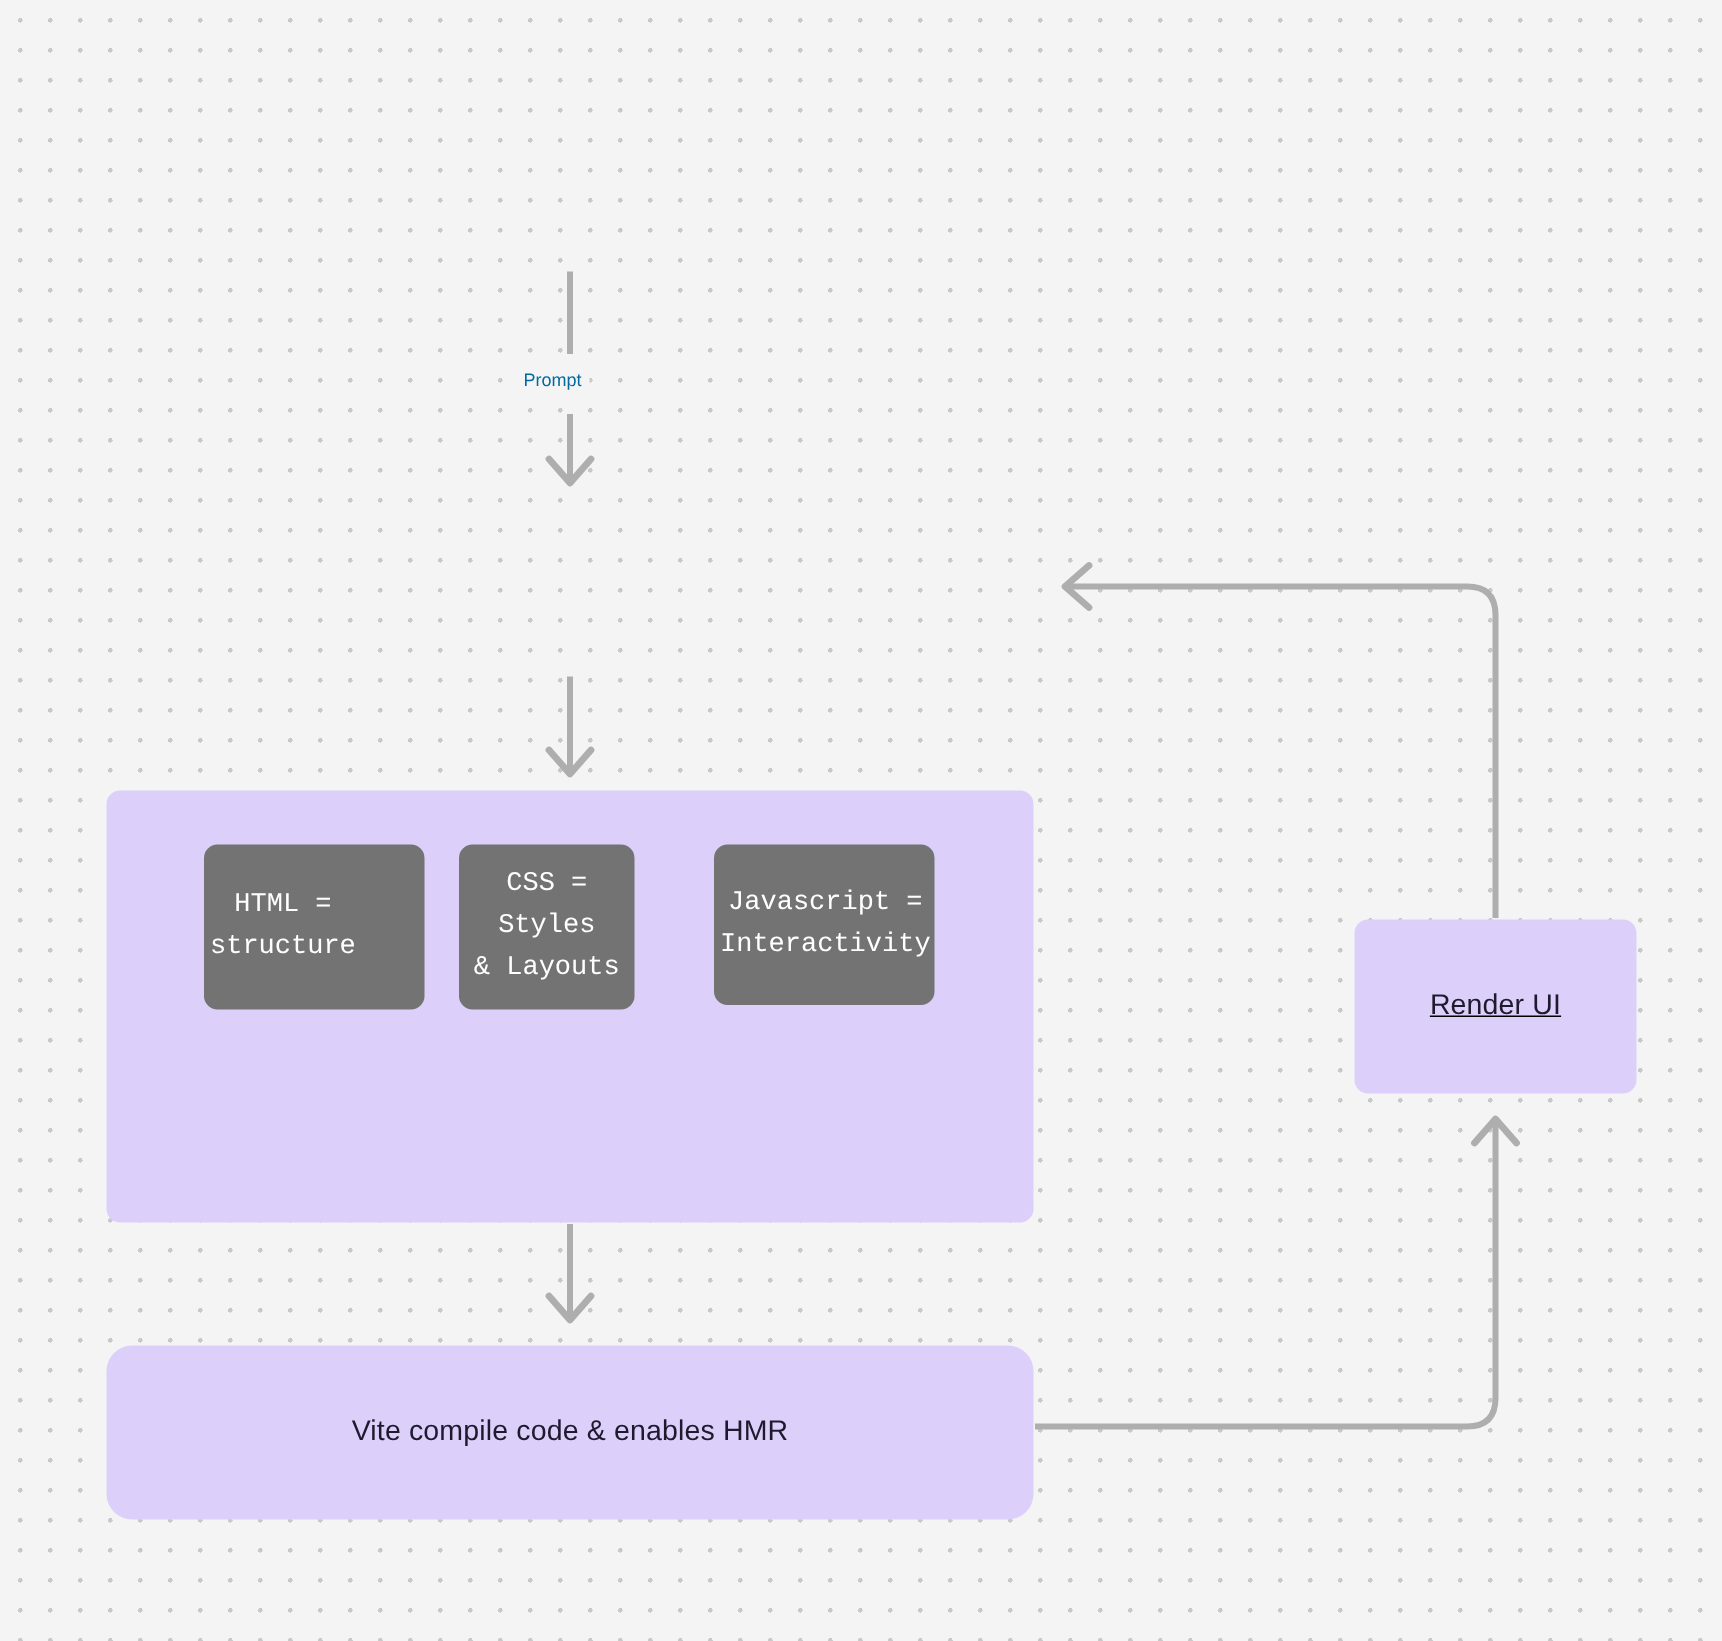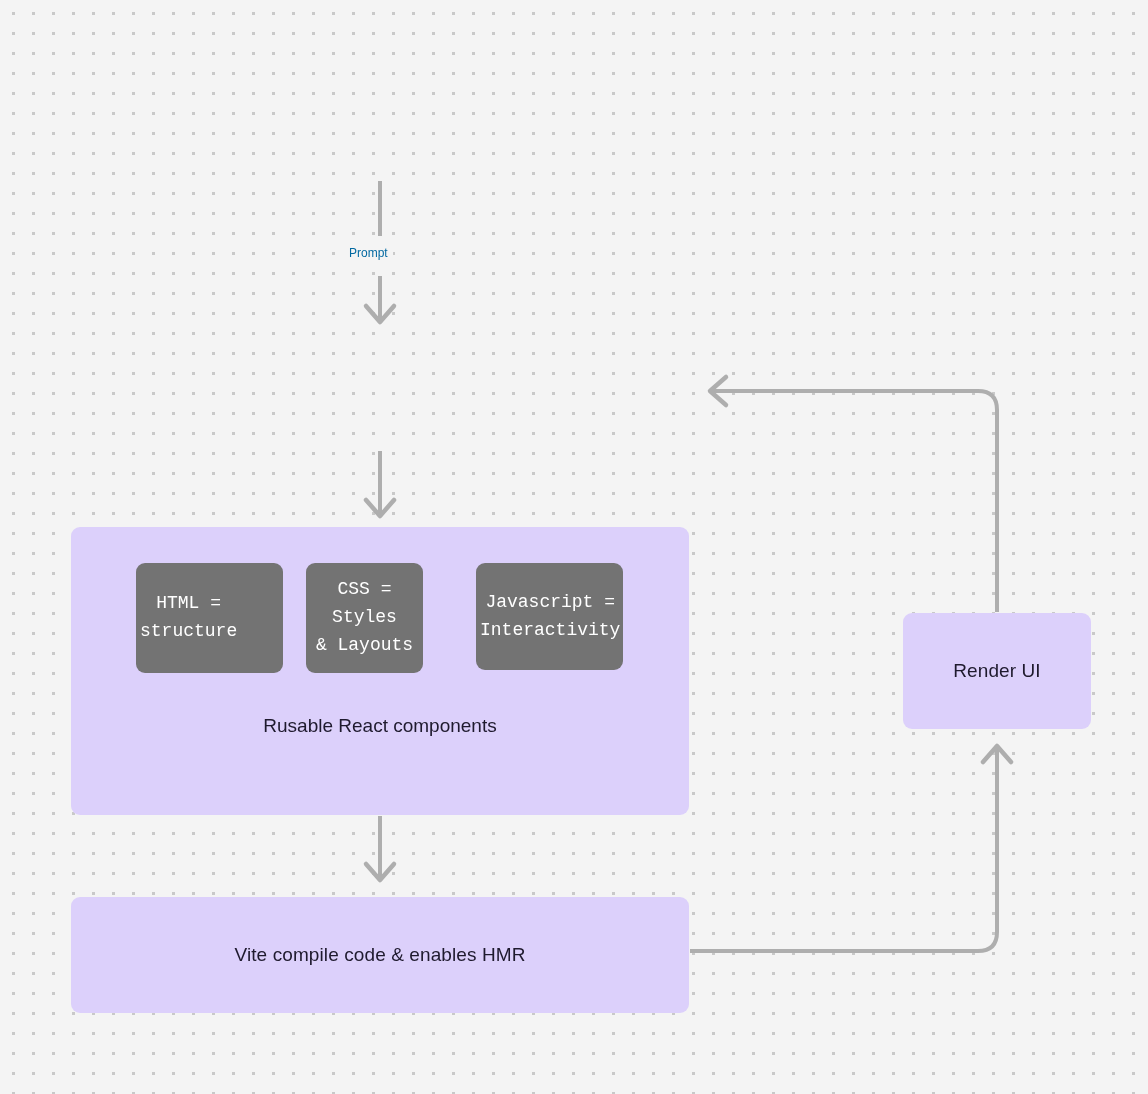--- a/index.html
+++ b/index.html
@@ -41,22 +41,22 @@
     letter-spacing: 0.1px;
     text-align: center;
     line-height: 1.3;
   }
 
   
   #node-user      { left: 71px;  top: 62px;  width: 618px; height: 118px; }
   #node-webapp    { left: 71px;  top: 333px; width: 618px; height: 117px; }
   #node-components{ left: 71px;  top: 527px; width: 618px; height: 288px;
                     display: block; }
-  #node-vite      { left: 71px;  top: 897px; width: 618px; height: 116px; }
-  #node-render    { left: 903px; top: 613px; width: 188px; height: 116px; }
+  #node-vite      { left: 71px;  top: 897px; width: 618px; height: 116px; border-radius: 17px; }
+  #node-render    { left: 903px; top: 613px; width: 188px; height: 116px; text-decoration: underline; }
 
   
   .chip {
     position: absolute;
     background-color: #737373;
     border-radius: 9px;
     display: flex;
     align-items: center;
     padding: 4px;
     font-family: Liberation Mono, monospace;
@@ -170,21 +170,20 @@
       </span>
     </div>
 
     <div class="chip" id="chip-js">
       <span class="chip-label">
         <span>Javascript =</span><br>
         <span>Interactivity</span>
       </span>
     </div>
 
-    <div id="components-caption">Rusable React components</div>
   </div>
 
   <div class="node" id="node-vite">
     <span class="node-label">Vite compile code &amp; enables HMR</span>
   </div>
 
   <div class="node" id="node-render">
     <span class="node-label">Render UI</span>
   </div>
 

